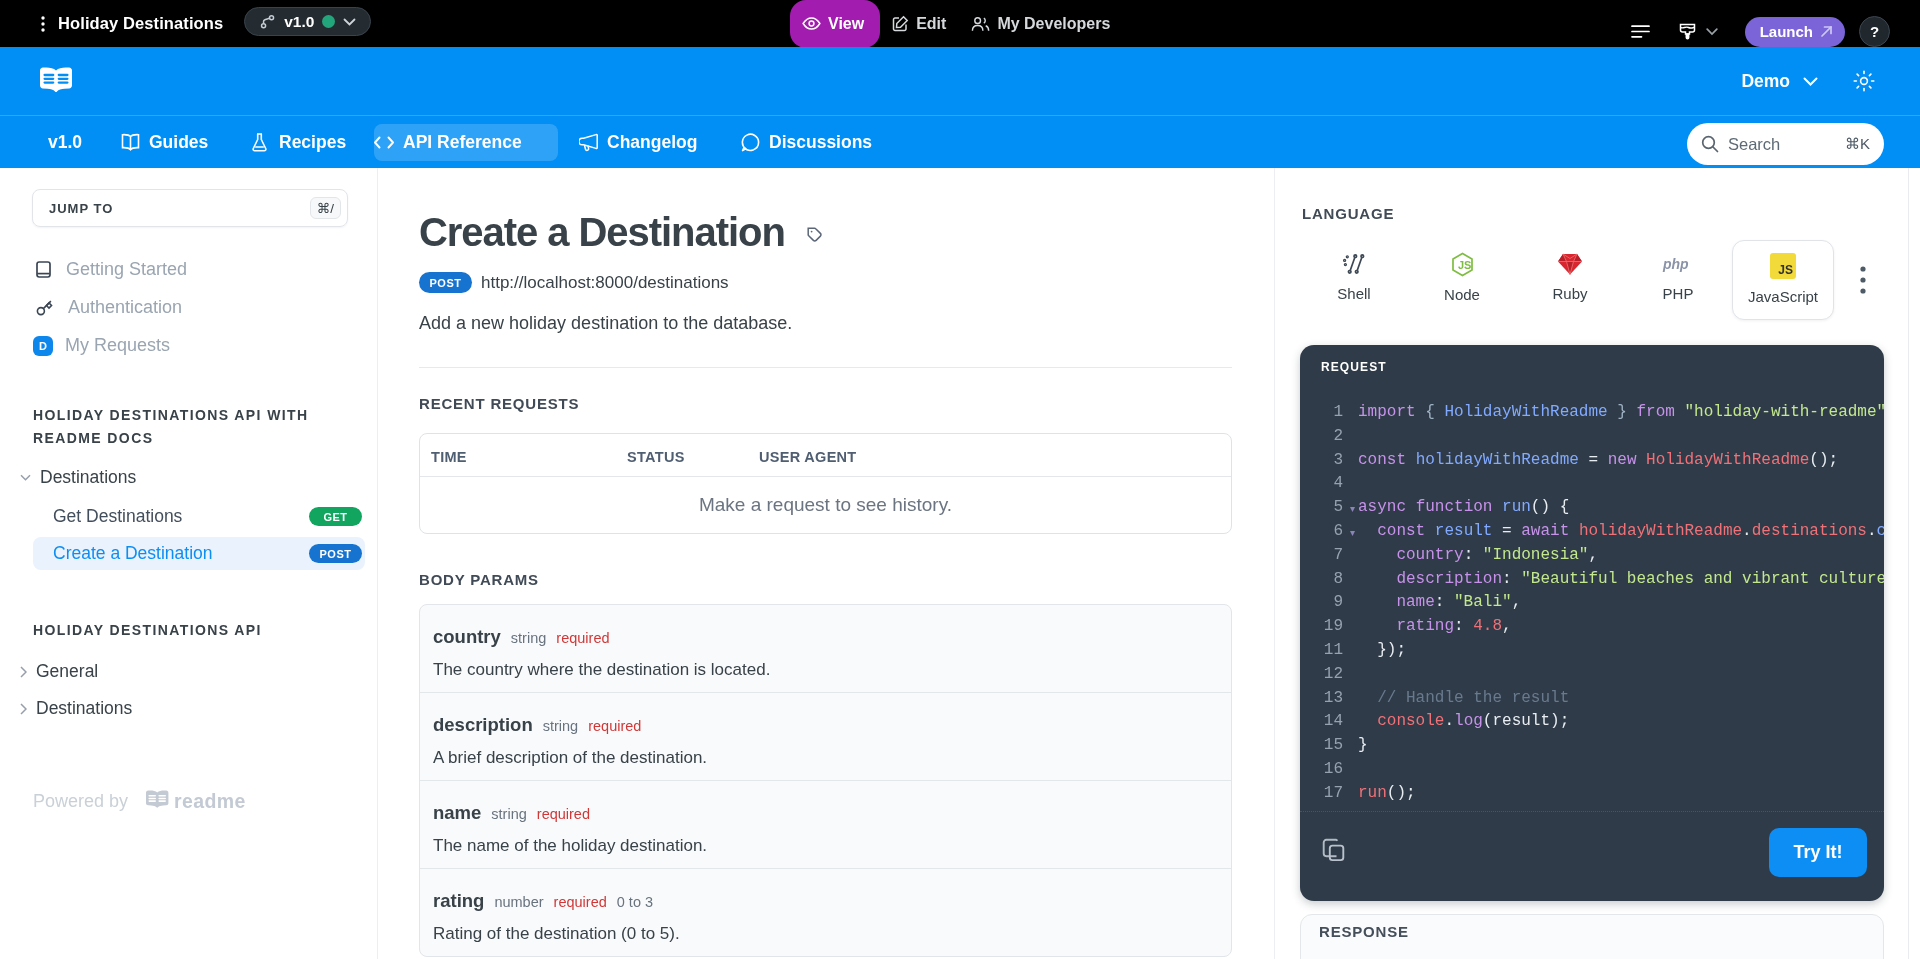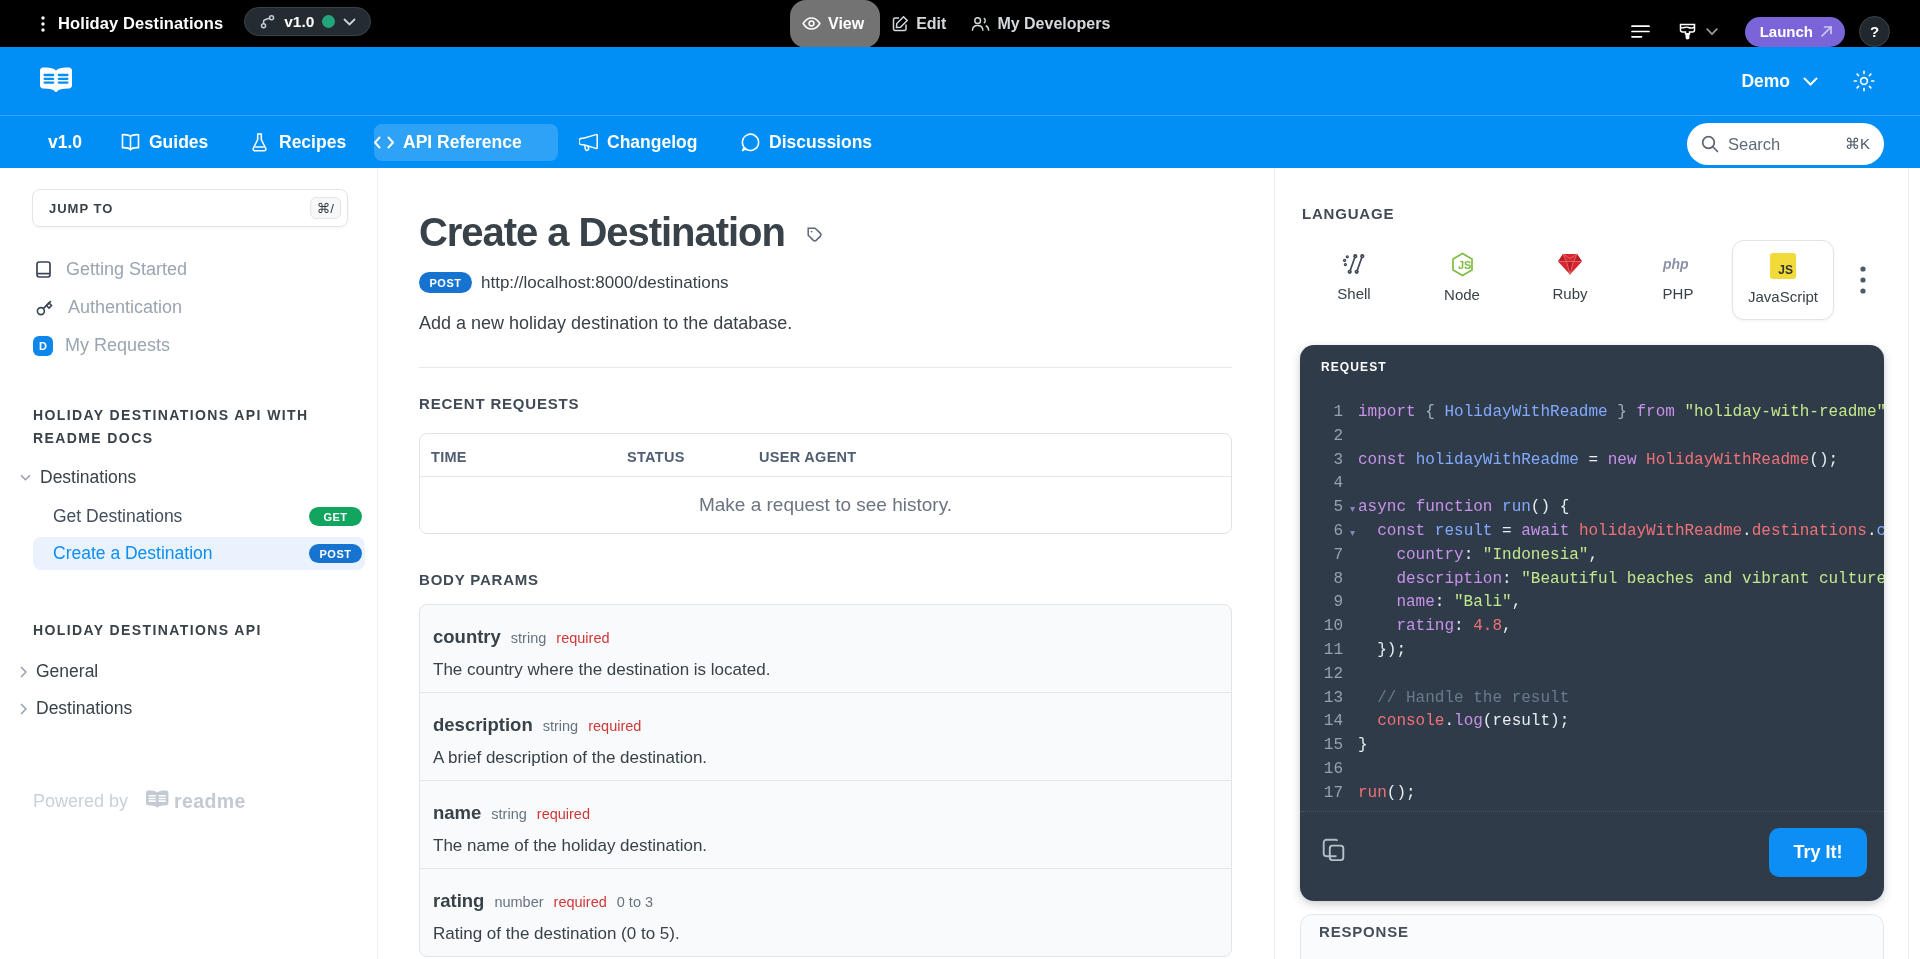--- a/index.html
+++ b/index.html
@@ -9,21 +9,21 @@
 
 
 .topbar { height:47px; background:#000; display:flex; align-items:center; color:#fff; position:relative; }
 .tb-left { display:flex; align-items:center; }
 .tb-dots { margin-left:38px; width:10px; }
 .tb-title { font-size:16.5px; font-weight:bold; margin-left:10px; letter-spacing:.1px; }
 .ver-pill { margin-left:21px; height:29px; background:#242b31; border:1px solid #3a434c; border-radius:15px; display:flex; align-items:center; padding:0 14px; gap:8px; position:relative; top:-2px; }
 .ver-pill .vtxt { font-size:15.5px; font-weight:bold; color:#fff; }
 .ver-dot { width:13px; height:13px; border-radius:50%; background:#22a57b; }
 .tb-center { position:absolute; left:790px; top:0; height:47px; display:flex; align-items:center; gap:25px; }
-.view-btn { height:48px; background:#737373; border-radius:16px; display:flex; align-items:center; padding:0 16px 0 12px; gap:7px; font-size:16px; font-weight:bold; color:#fff; }
+.view-btn { height:48px; background:#a21caf; border-radius:16px; display:flex; align-items:center; padding:0 16px 0 12px; gap:7px; font-size:16px; font-weight:bold; color:#fff; }
 .tb-link { display:flex; align-items:center; gap:7px; font-size:16px; font-weight:bold; color:#d6d9dc; }
 .tb-right { position:absolute; right:0; top:8px; height:47px; display:flex; align-items:center; }
 .launch { height:30px; background:#7a64d8; border-radius:15px; color:#fff; font-size:15px; font-weight:bold; display:flex; align-items:center; gap:7px; padding:0 12px 0 15px; margin-left:27px; }
 .qmark { width:31px; height:31px; border-radius:50%; background:#20282e; border:1px solid #3c454e; color:#fff; font-size:15px; font-weight:bold; display:flex; align-items:center; justify-content:center; margin-left:14px; margin-right:30px; }
 
 
 .header { height:68px; background:#018ef5; position:relative; }
 .logo { position:absolute; left:40px; top:20px; }
 .hdr-right { position:absolute; right:44px; top:0; height:68px; display:flex; align-items:center; gap:34px; color:#fff; }
 .demo { display:flex; align-items:center; gap:13px; font-size:17.5px; font-weight:bold; }
@@ -465,21 +465,21 @@
         <div class="code"><table>
 <tbody><tr><td class="lineno">1</td><td class="codeline"><span class="kw">import</span> <span class="br">{</span> <span class="vr">HolidayWithReadme</span> <span class="br">}</span> <span class="kw">from</span> <span class="st">"holiday-with-readme"</span></td></tr>
 <tr><td class="lineno">2</td><td class="codeline"></td></tr>
 <tr><td class="lineno">3</td><td class="codeline"><span class="kw">const</span> <span class="vr">holidayWithReadme</span> = <span class="kw">new</span> <span class="nm">HolidayWithReadme</span>();</td></tr>
 <tr><td class="lineno">4</td><td class="codeline"></td></tr>
 <tr><td class="lineno">5</td><td class="codeline"><span class="kw">async</span> <span class="kw">function</span> <span class="vr">run</span>() {</td></tr>
 <tr><td class="lineno">6</td><td class="codeline">  <span class="kw">const</span> <span class="vr">result</span> = <span class="kw">await</span> <span class="nm">holidayWithReadme</span>.<span class="nm">destinations</span>.<span class="vr">c</span></td></tr>
 <tr><td class="lineno">7</td><td class="codeline">    <span class="pn">country</span>: <span class="st">"Indonesia"</span>,</td></tr>
 <tr><td class="lineno">8</td><td class="codeline">    <span class="pn">description</span>: <span class="st">"Beautiful beaches and vibrant culture</span></td></tr>
 <tr><td class="lineno">9</td><td class="codeline">    <span class="pn">name</span>: <span class="st">"Bali"</span>,</td></tr>
-<tr><td class="lineno">10</td><td class="codeline">    <span class="pn">rating</span>: <span class="nm">4.8</span>,</td></tr>
+<tr><td class="lineno">19</td><td class="codeline">    <span class="pn">rating</span>: <span class="nm">4.8</span>,</td></tr>
 <tr><td class="lineno">11</td><td class="codeline">  });</td></tr>
 <tr><td class="lineno">12</td><td class="codeline"></td></tr>
 <tr><td class="lineno">13</td><td class="codeline">  <span class="cm">// Handle the result</span></td></tr>
 <tr><td class="lineno">14</td><td class="codeline">  <span class="nm">console</span>.<span class="pn">log</span>(result);</td></tr>
 <tr><td class="lineno">15</td><td class="codeline">}</td></tr>
 <tr><td class="lineno">16</td><td class="codeline"></td></tr>
 <tr><td class="lineno">17</td><td class="codeline"><span class="nm">run</span>();</td></tr>
 </tbody></table></div>
         <div class="cb-foot">
           <svg class="copybtn" width="23" height="24" viewBox="0 0 23 24" fill="none" stroke="#b9c2cc" stroke-width="1.9">

